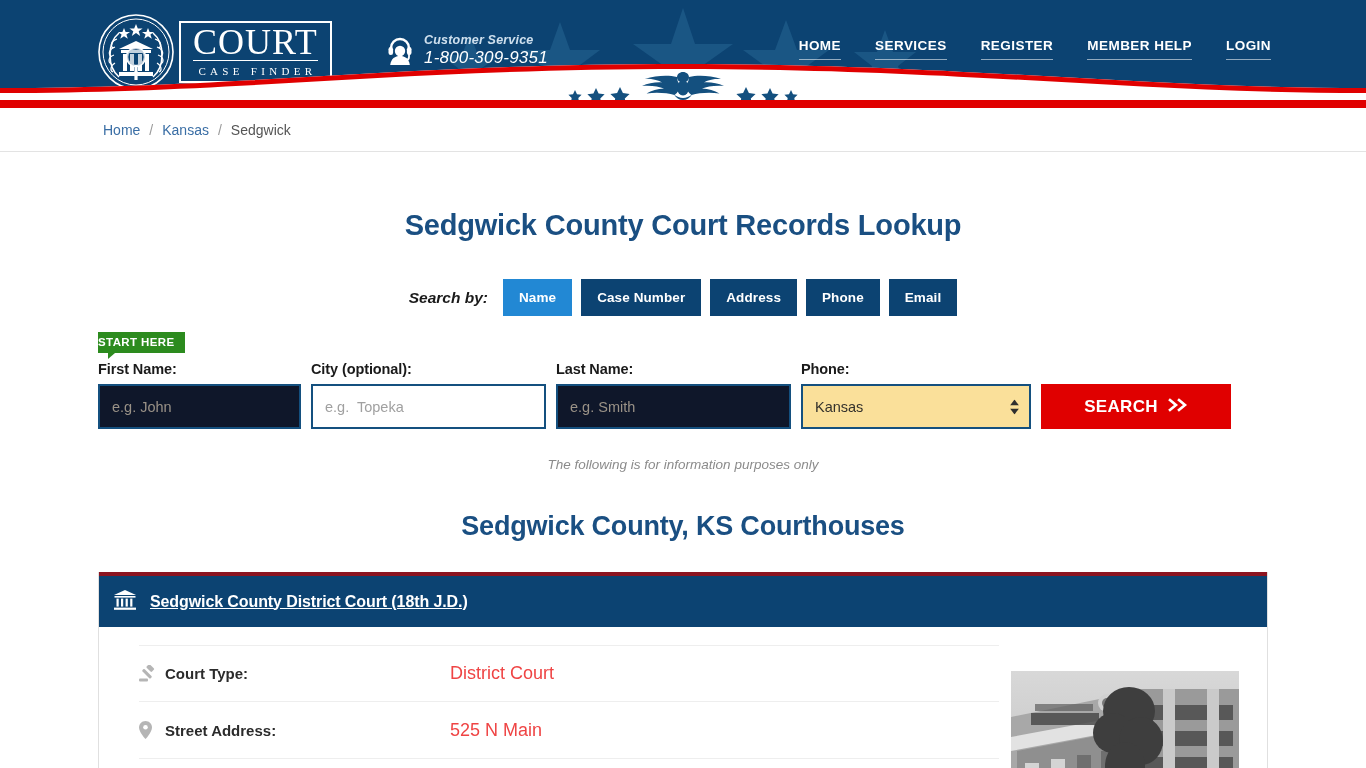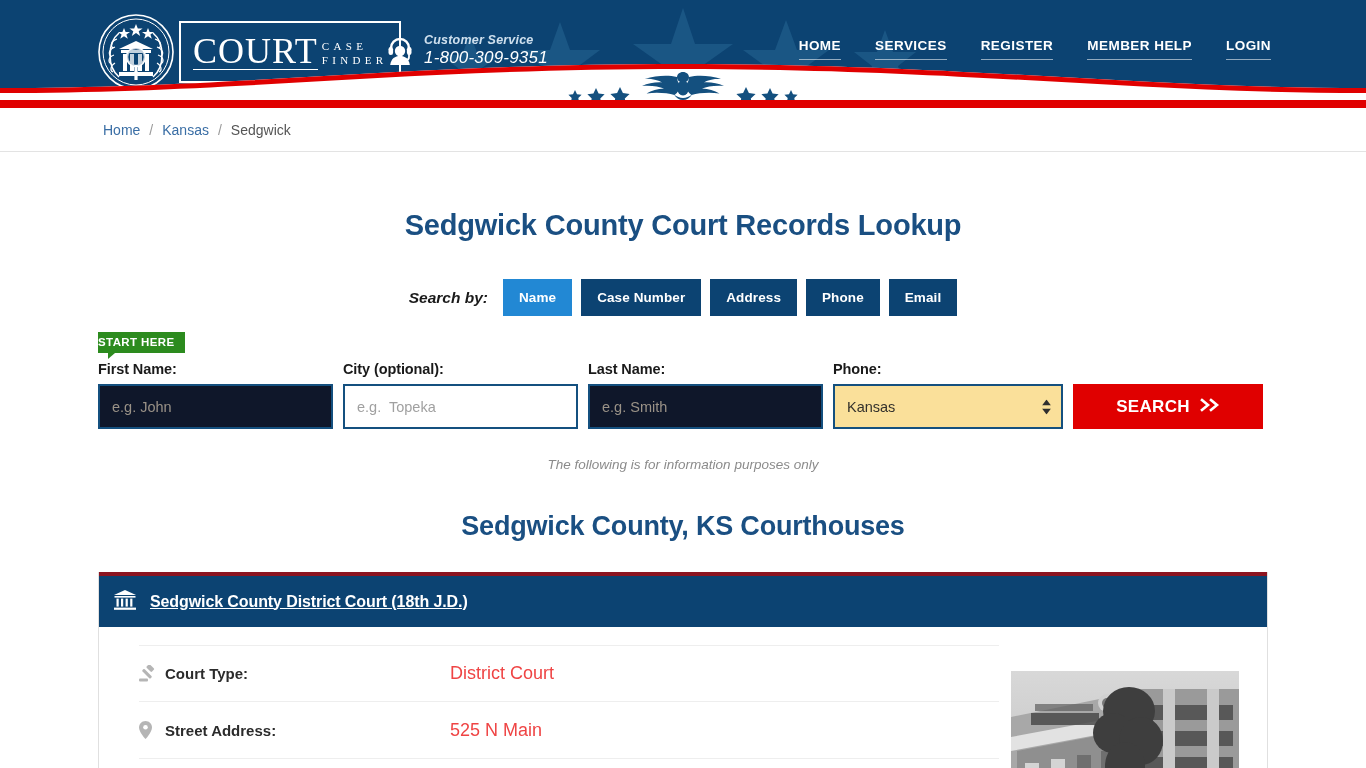--- a/index.html
+++ b/index.html
@@ -28,21 +28,21 @@
   .logo-seal {
     width: 78px; height: 78px;
     flex: 0 0 78px;
     position: relative;
   }
   .logo-wordmark {
     margin-left: 4px;
     border: 2px solid #ffffff;
     padding: 5px 12px 6px 12px;
     height: 62px;
-    display: flex; flex-direction: row;
+    display: flex; flex-direction: column;
     justify-content: center; align-items: center;
   }
   .logo-court {
     font-family: "Liberation Serif", serif;
     font-size: 36px; line-height: 34px;
     letter-spacing: 1px;
     color: #fff; font-weight: 400;
     border-bottom: 1.5px solid #fff;
     padding-bottom: 1px;
   }
@@ -170,21 +170,21 @@
     font-size: 14.5px;
     color: #6f6f6f;
     padding: 0 12px;
     font-family: "Liberation Sans", sans-serif;
     outline: none;
   }
   .field-input::placeholder { color: #9a9287; }
   .field-input.white { background: #ffffff; }
   .field-input.white::placeholder { color: #a0a0a0; }
 
-  .f-first { width: 235px; margin-right: 10px; }
+  .f-first { width: 203px; margin-right: 10px; }
   .f-last  { width: 235px; margin-right: 10px; }
   .f-city  { width: 235px; margin-right: 10px; }
   .f-state { width: 230px; margin-right: 10px; }
 
   .select-wrap { position: relative; }
   .select-wrap select {
     width: 100%;
     height: 45px;
     border: 2px solid #14507f;
     background: #fae09a;

